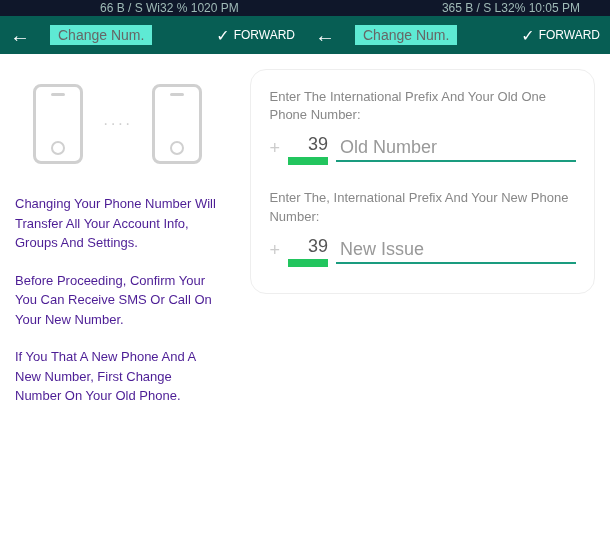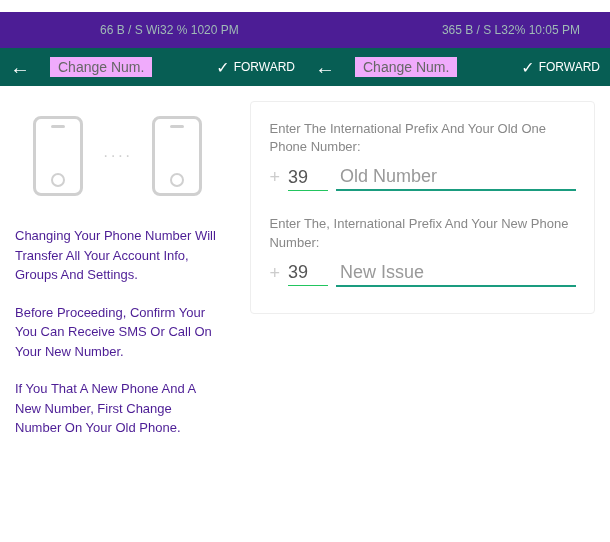--- a/index.html
+++ b/index.html
@@ -1,47 +1,47 @@
 <!DOCTYPE html>
 <html><head>
   <meta charset="utf-8">
   <style>
     * { margin: 0; padding: 0; box-sizing: border-box; }
     body { font-family: Arial, sans-serif; width: 610px; height: 542px; overflow: hidden; background: #fff; }
     
     .status-bars { display: flex; }
-    .status-bar { flex: 1; height: 36px; background: #4c1d95; color: #9fbab6; font-size: 12px; display: flex; align-items: center; justify-content: center; margin-top: 12px; }
+    .status-bar { flex: 1; height: 16px; background: #0f172a; color: #9fbab6; font-size: 12px; display: flex; align-items: center; justify-content: center; }
     .status-bar:first-child { justify-content: flex-start; padding-left: 100px; }
     .status-bar:last-child { justify-content: flex-end; padding-right: 30px; }
     
     .app-bars { display: flex; }
     .app-bar { flex: 1; height: 38px; background: #075e54; display: flex; align-items: center; padding: 0 10px; }
     .back-arrow { color: #fff; font-size: 20px; cursor: pointer; margin-right: 20px; }
-    .title-box { background: #f0abfc; padding: 2px 8px; font-size: 14px; color: #666; }
+    .title-box { background: #5eead4; padding: 2px 8px; font-size: 14px; color: #666; }
     .spacer { flex: 1; }
     .forward-btn { display: flex; align-items: center; color: #fff; font-size: 12px; cursor: pointer; }
     .forward-btn .check { margin-right: 4px; font-size: 16px; }
     
     .content { display: flex; height: calc(100% - 60px); }
     .left-panel { flex: 1; padding: 20px 15px; }
     .right-panel { flex: 1; padding: 15px; }
     
     .phones-graphic { display: flex; align-items: center; justify-content: center; margin: 10px 0 30px; gap: 20px; }
     .phone-icon { width: 50px; height: 80px; border: 3px solid #d0d0d0; border-radius: 8px; position: relative; }
     .phone-icon::before { content: ''; position: absolute; top: 6px; left: 50%; transform: translateX(-50%); width: 14px; height: 3px; background: #d0d0d0; border-radius: 2px; }
     .phone-icon::after { content: ''; position: absolute; bottom: 6px; left: 50%; transform: translateX(-50%); width: 10px; height: 10px; border: 2px solid #d0d0d0; border-radius: 50%; }
     .dots { color: #d0d0d0; font-size: 16px; letter-spacing: 2px; }
     
     .info-text { font-size: 13px; color: #4c1d95; line-height: 1.5; margin-bottom: 18px; }
     
-    .form-card { background: #fff; border: 1px solid #eee; border-radius: 4px; padding: 18px; }
+    .form-card { background: #fff; border: 1px solid #eee; border-radius: 16px; padding: 18px; }
     .field-label { font-size: 13px; color: #888; line-height: 1.4; margin-bottom: 8px; }
     .input-row { display: flex; align-items: center; gap: 8px; margin-bottom: 24px; }
     .plus-sign { color: #ccc; font-size: 18px; }
-    .prefix-input { width: 40px; border: none; border-bottom: 1px solid #22c55e; font-size: 18px; text-align: left; color: #555; outline: none; padding: 2px 0; background: transparent; }
+    .prefix-input { width: 40px; border: none; border-bottom: 8px solid #22c55e; font-size: 18px; text-align: right; color: #555; outline: none; padding: 2px 0; background: transparent; }
     .number-input { flex: 1; border: none; border-bottom: 2px solid #1a9c7f; font-size: 18px; color: #a16207; outline: none; padding: 2px 4px; background: transparent; }
     .number-input::placeholder { color: #999; }
     .input-row:last-child { margin-bottom: 8px; }
   </style>
 </head>
 <body>
 
 <div class="status-bars">
   <div class="status-bar">66 B / S Wi32 % 1020 PM</div>
   <div class="status-bar">365 B / S L32% 10:05 PM</div>

